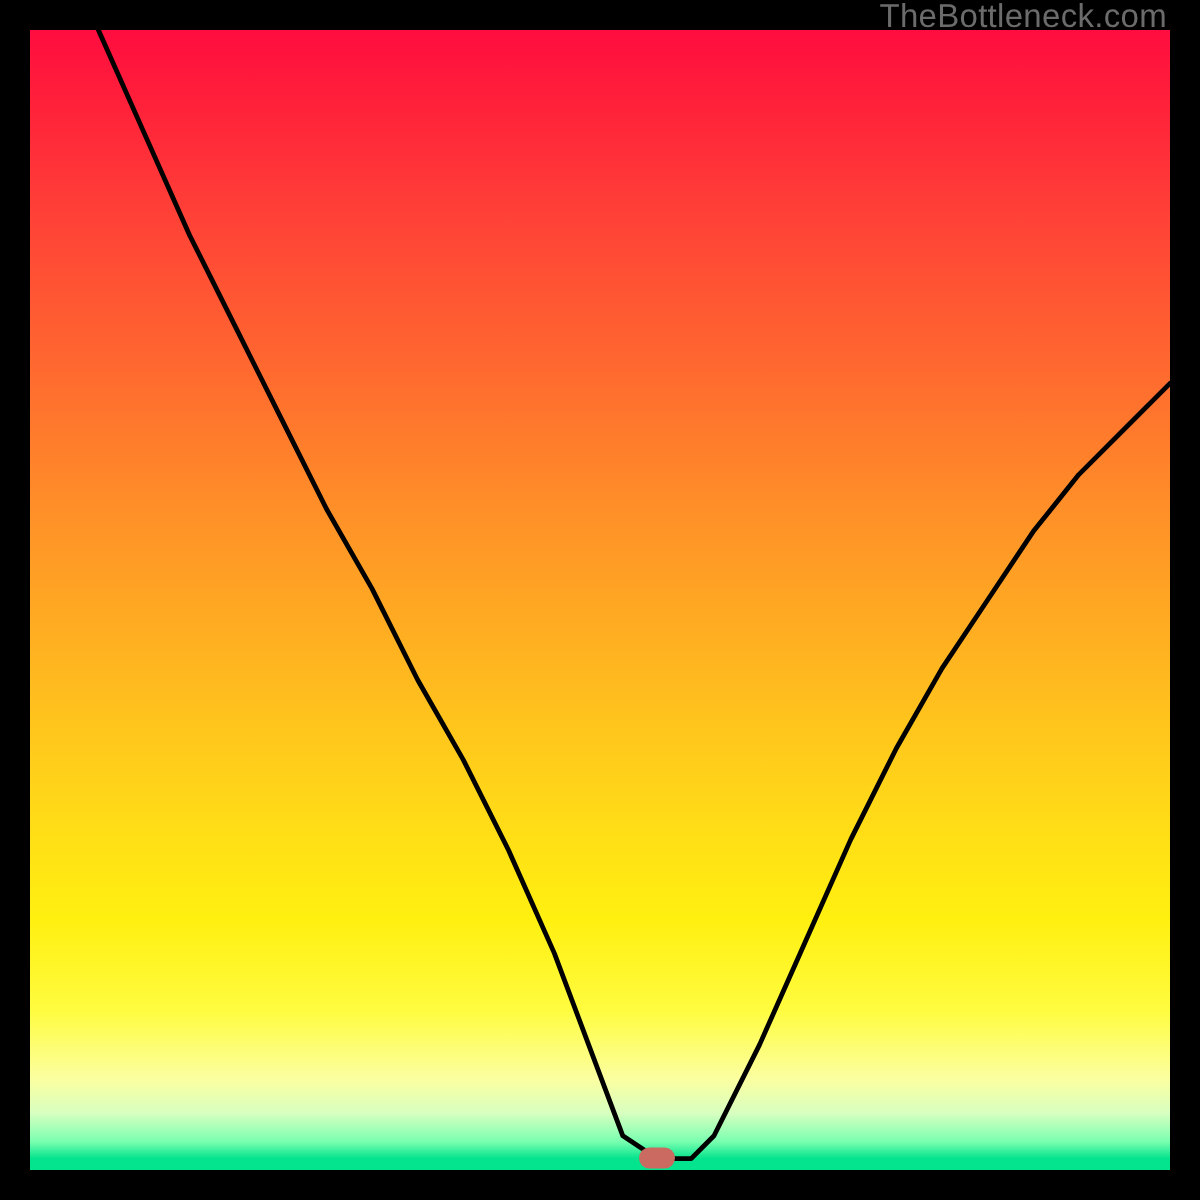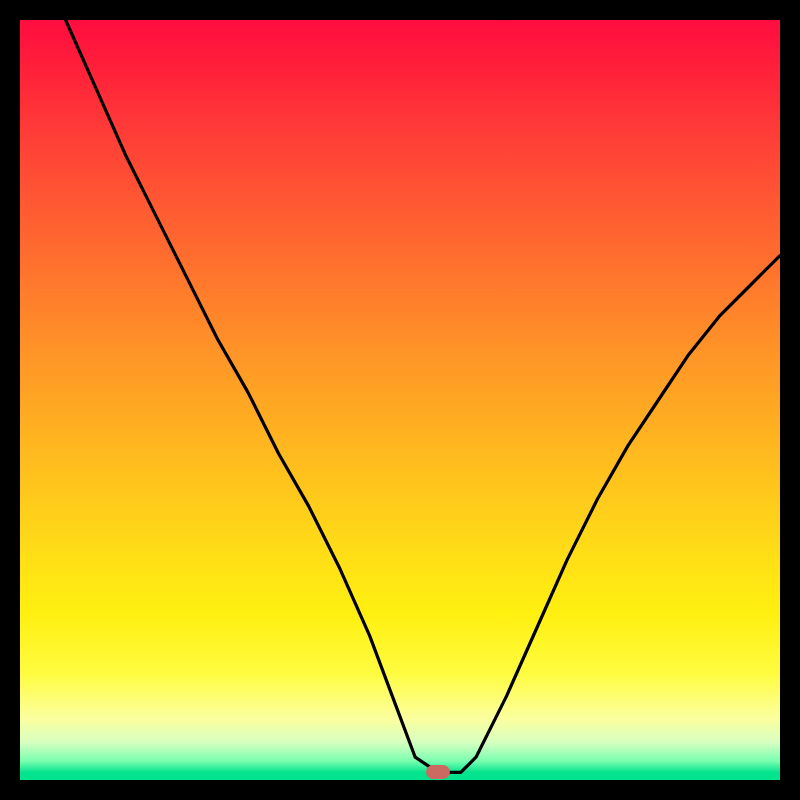--- a/index.html
+++ b/index.html
@@ -64,20 +64,21 @@
     width: 24px;
     height: 14px;
     background: #cb6a60;
     border-radius: 7px;
   }
 </style>
 </head>
 <body>
 
 <div class="chart-container">
+  <div class="watermark">TheBottleneck.com</div>
 
   <div class="plot-area">
     <svg class="curve" viewBox="0 0 760 760" preserveAspectRatio="none">
       <path id="curve-path" fill="none" stroke-width="3.2" stroke-linecap="round" stroke-linejoin="round" stroke="#000000" d="M45.60 0.00 L76.00 68.40 L106.40 136.80 L136.80 197.60 L167.20 258.40 L197.60 319.20 L228.00 372.40 L258.40 433.20 L288.80 486.40 L319.20 547.20 L349.60 615.60 L372.40 676.40 L395.20 737.20 L418.00 752.40 L440.80 752.40 L456.00 737.20 L486.40 676.40 L516.80 608.00 L547.20 539.60 L577.60 478.80 L608.00 425.60 L638.40 380.00 L668.80 334.40 L699.20 296.40 L729.60 266.00 L760.00 235.60"></path>
     </svg>
     <div class="marker" id="marker" style="background: rgb(203, 106, 96); left: 406px; top: 745.4px;"></div>
   </div>
 </div>
 
 </body></html>

